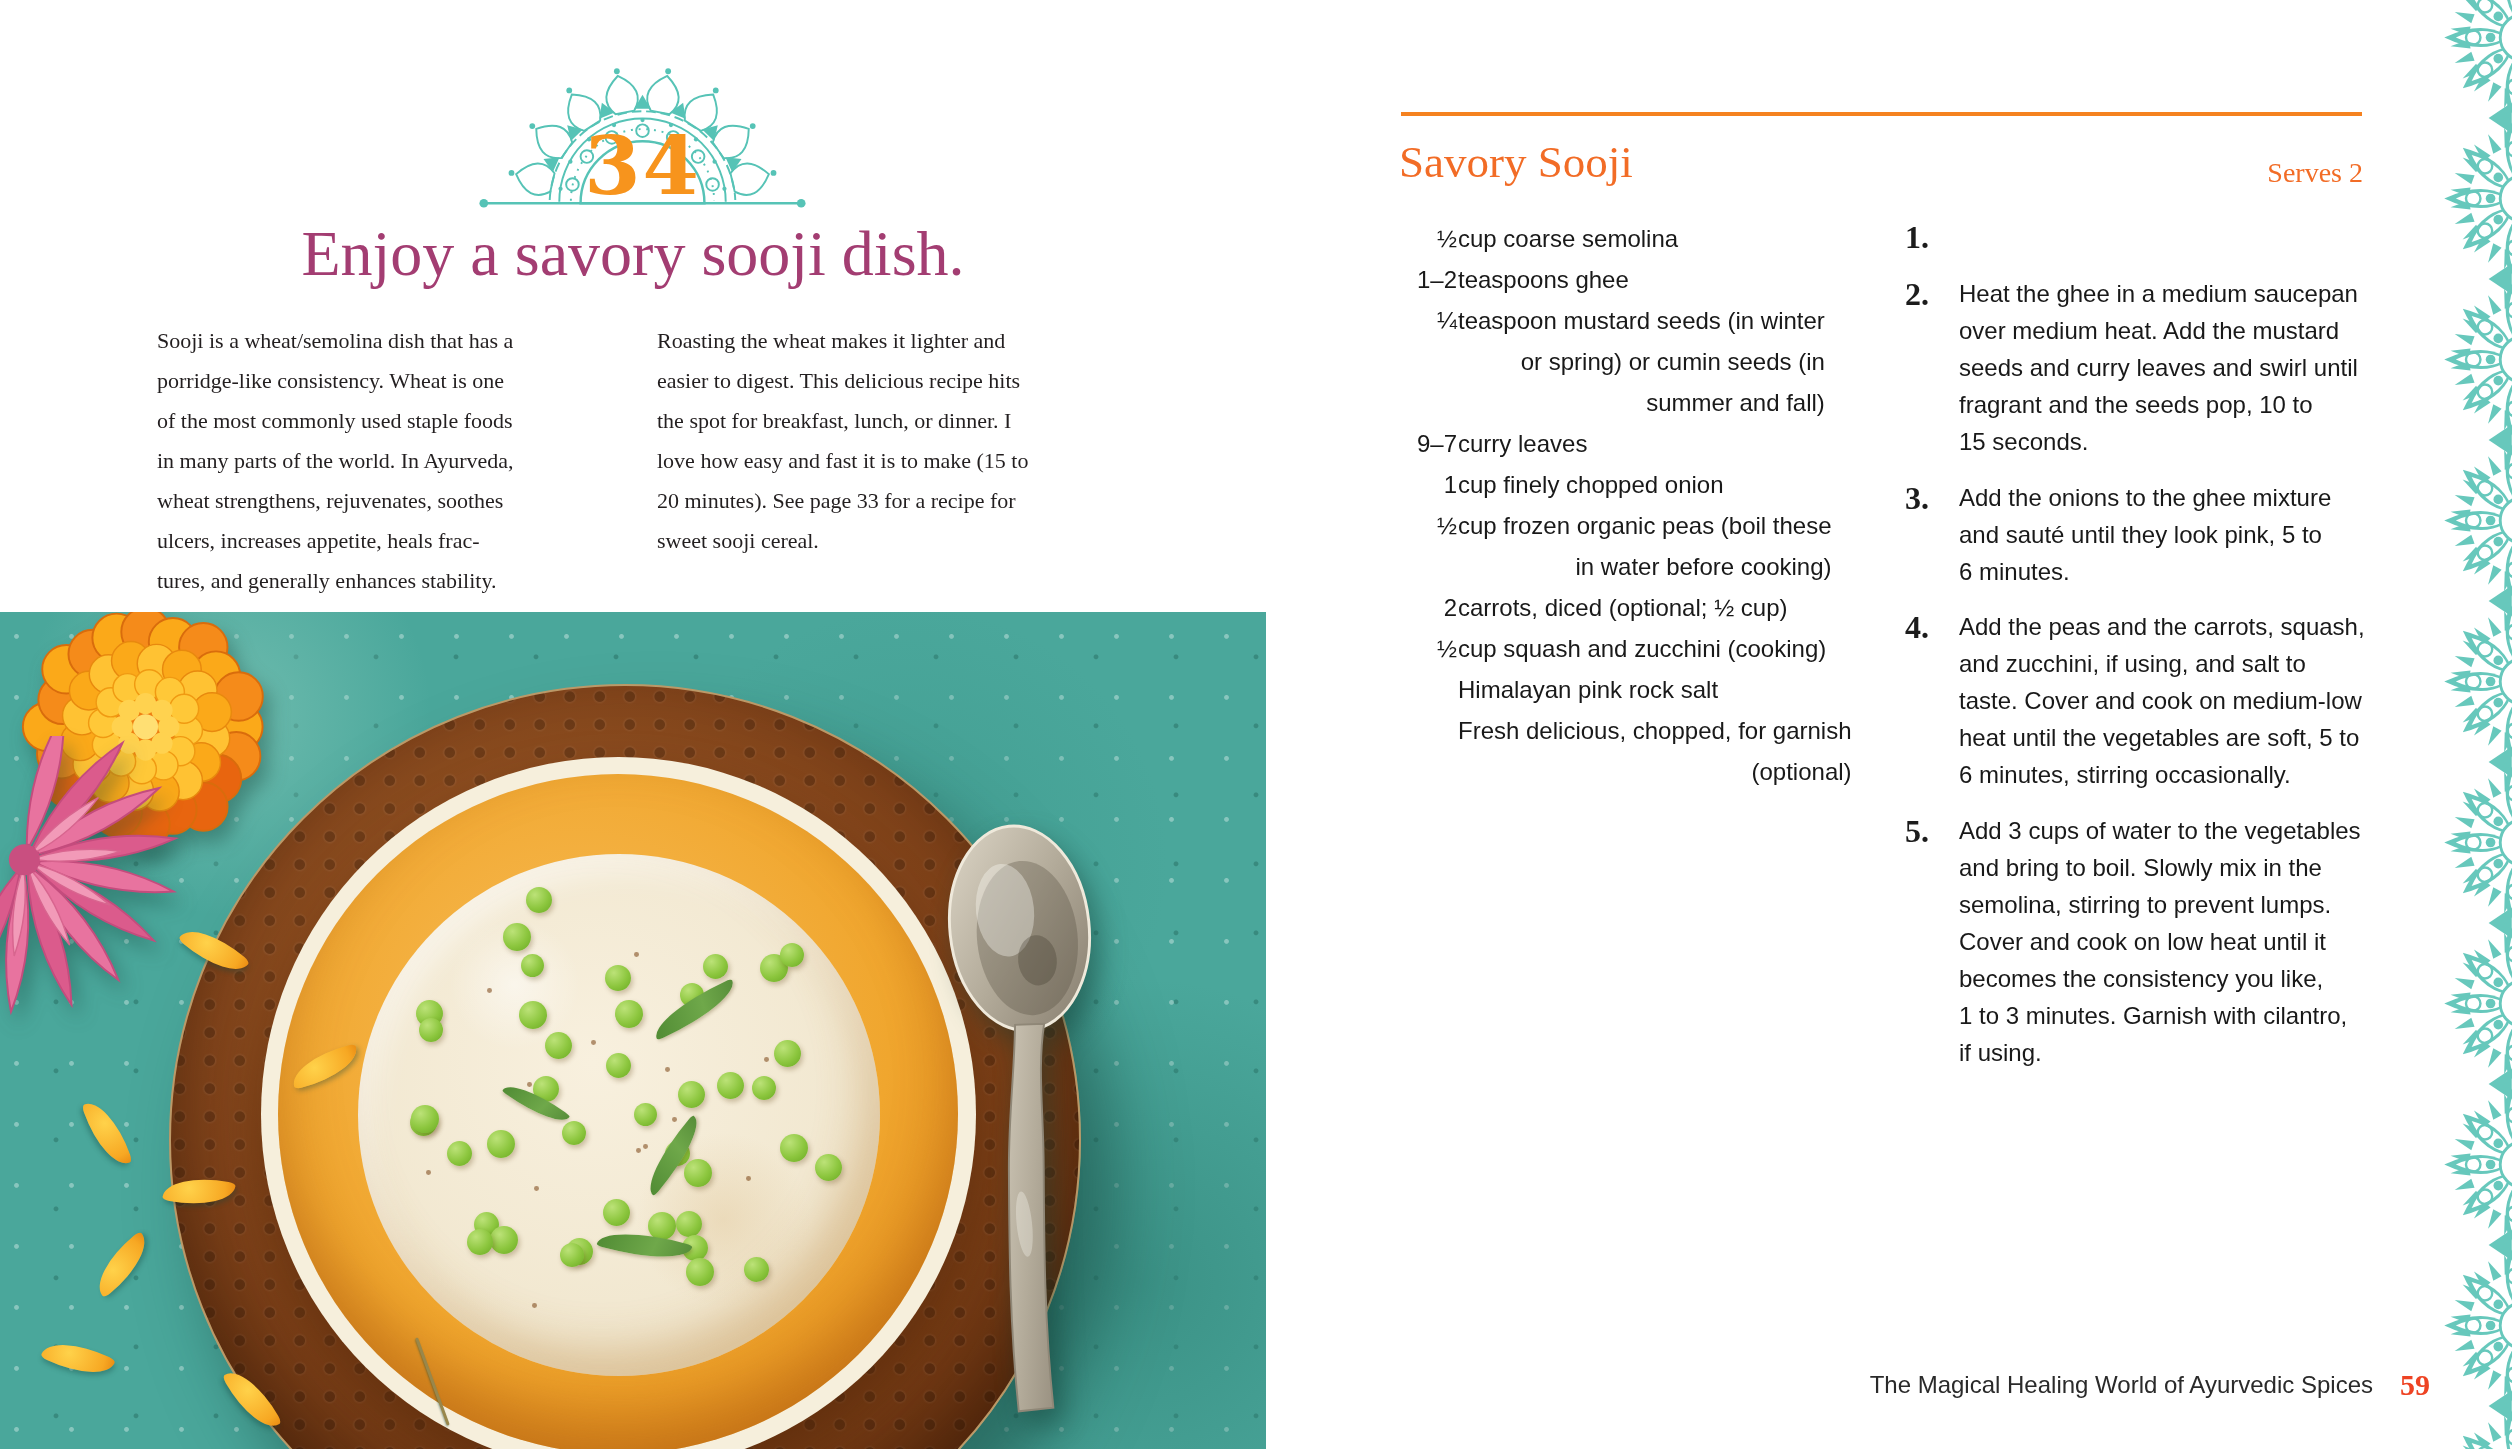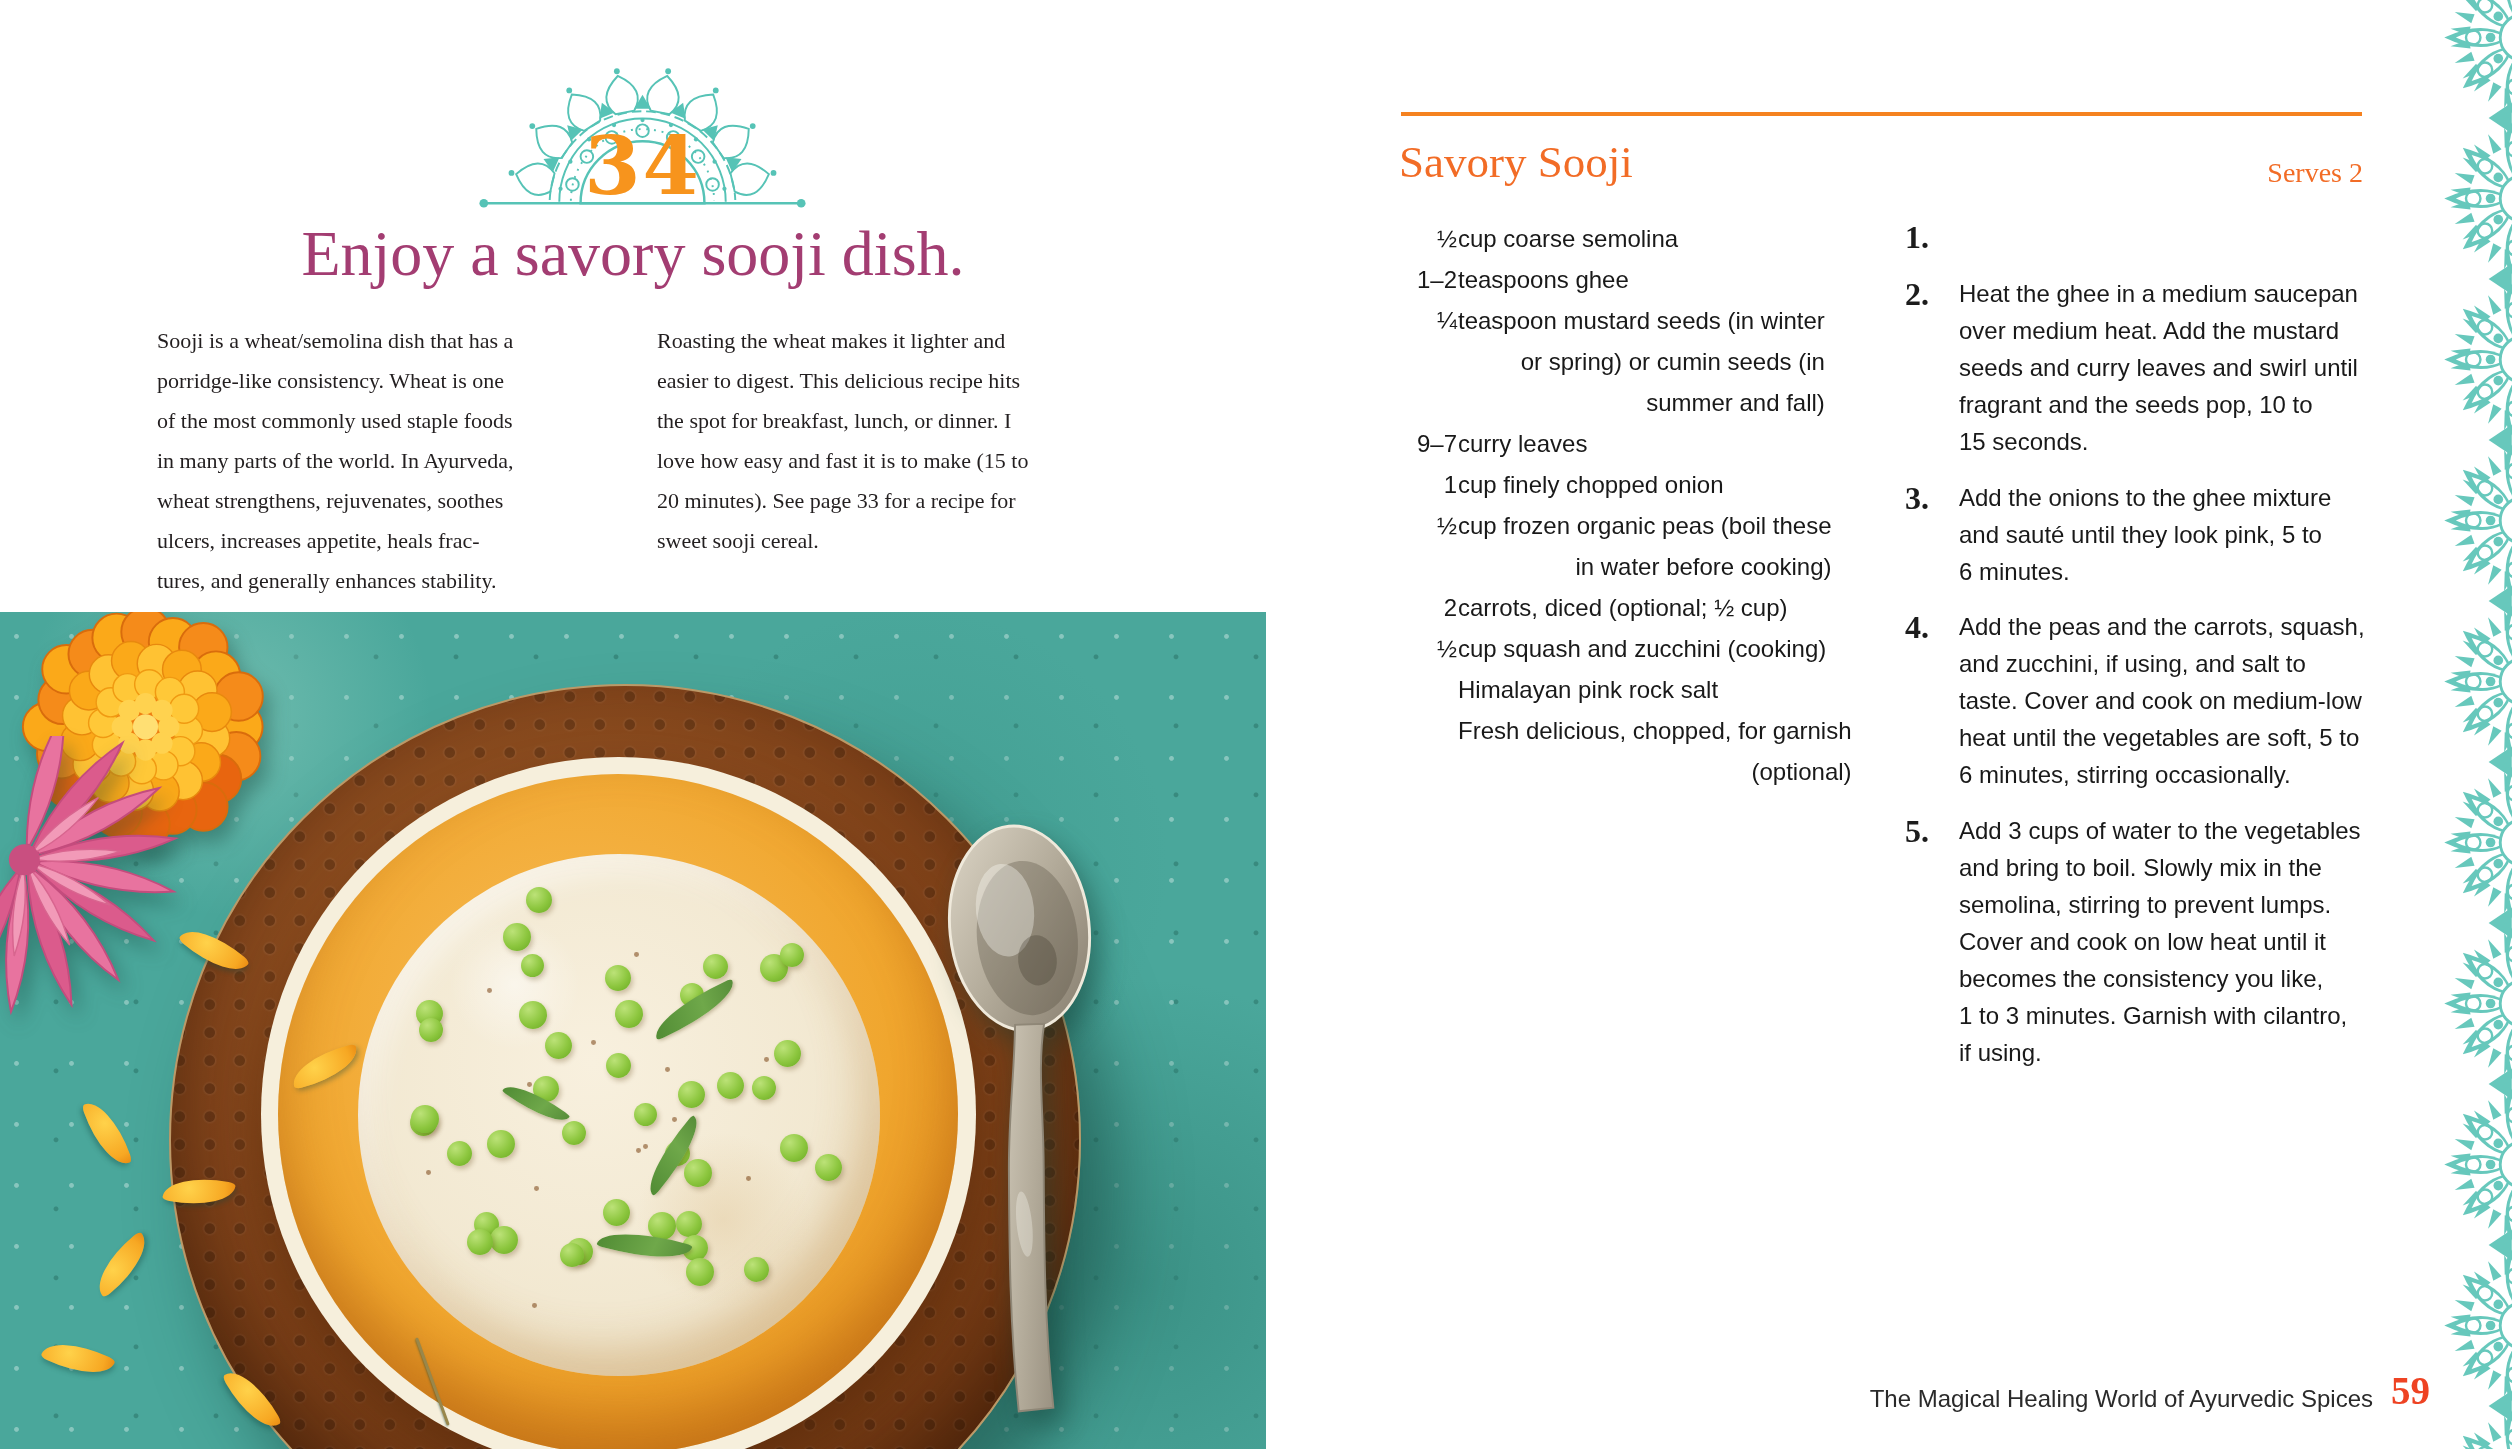--- a/index.html
+++ b/index.html
@@ -76,23 +76,23 @@
     font-family:"Liberation Sans",sans-serif;font-size:24px;line-height:41px;color:#191919;}
   .ing-row{display:flex;}
   .ing-qty{width:54px;text-align:right;flex:none;}
   .ing-text{margin-left:1px;white-space:pre-line;padding-left:37px;text-indent:-37px;text-align:right;}
   .steps{position:absolute;left:1905px;top:218px;width:483px;
     font-family:"Liberation Sans",sans-serif;font-size:24px;line-height:37px;color:#191919;}
   .step{display:flex;margin-bottom:18.4px;}
   .step-num{width:54px;flex:none;font-family:"Liberation Serif",serif;font-weight:bold;
     font-size:32px;line-height:39px;color:#1c1c1c;}
   .step-text{white-space:pre-line;flex:1;}
-  .footer{position:absolute;right:82px;top:1368px;display:flex;align-items:flex-end;gap:18px;
+  .footer{position:absolute;right:82px;top:1368px;display:flex;align-items:center;gap:27px;
     font-family:"Liberation Sans",sans-serif;font-size:24px;color:#2a2a2a;}
-  .page-num{font-family:"Liberation Serif",serif;font-weight:bold;font-size:39px;color:var(--rednum);}
+  .page-num{font-family:"Liberation Serif",serif;font-weight:bold;font-size:30px;color:var(--rednum);}
 
   
   .border-col{position:absolute;right:0;top:-43px;width:93px;height:1546px;
     display:flex;flex-direction:column;}
   .border-col svg{flex:none;}
 </style>
 </head>
 <body>
 
 <div id="page">

